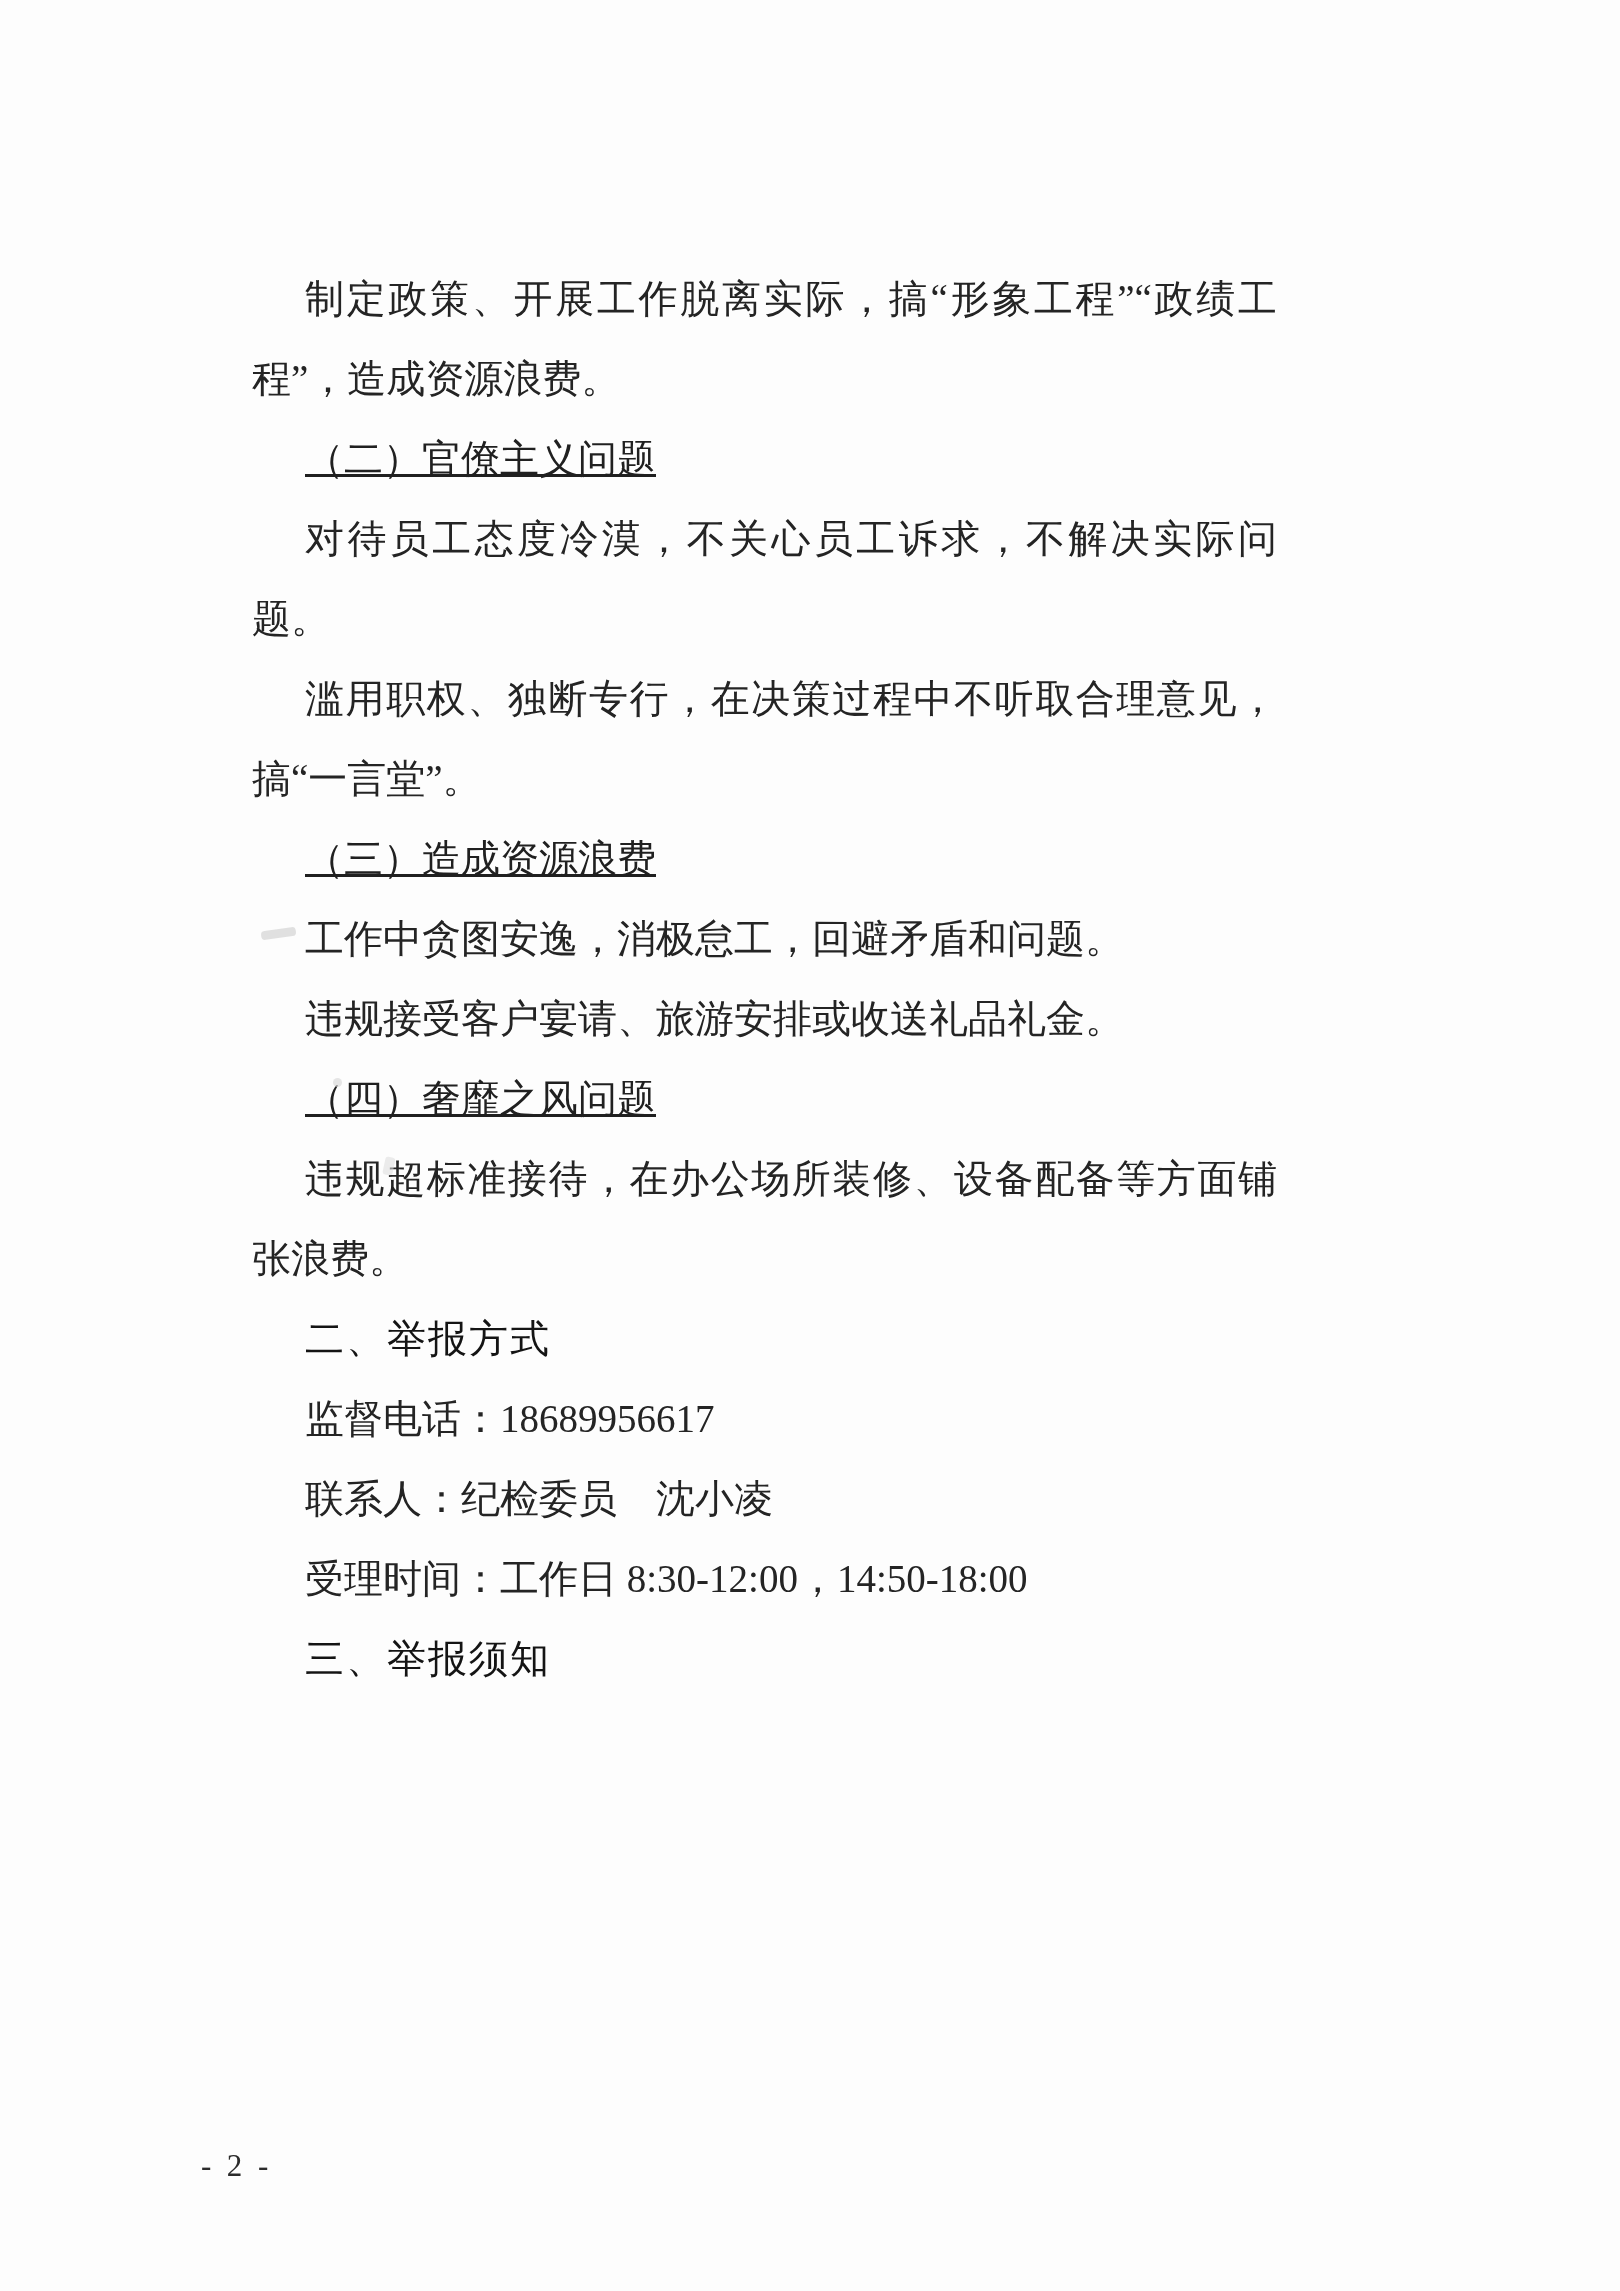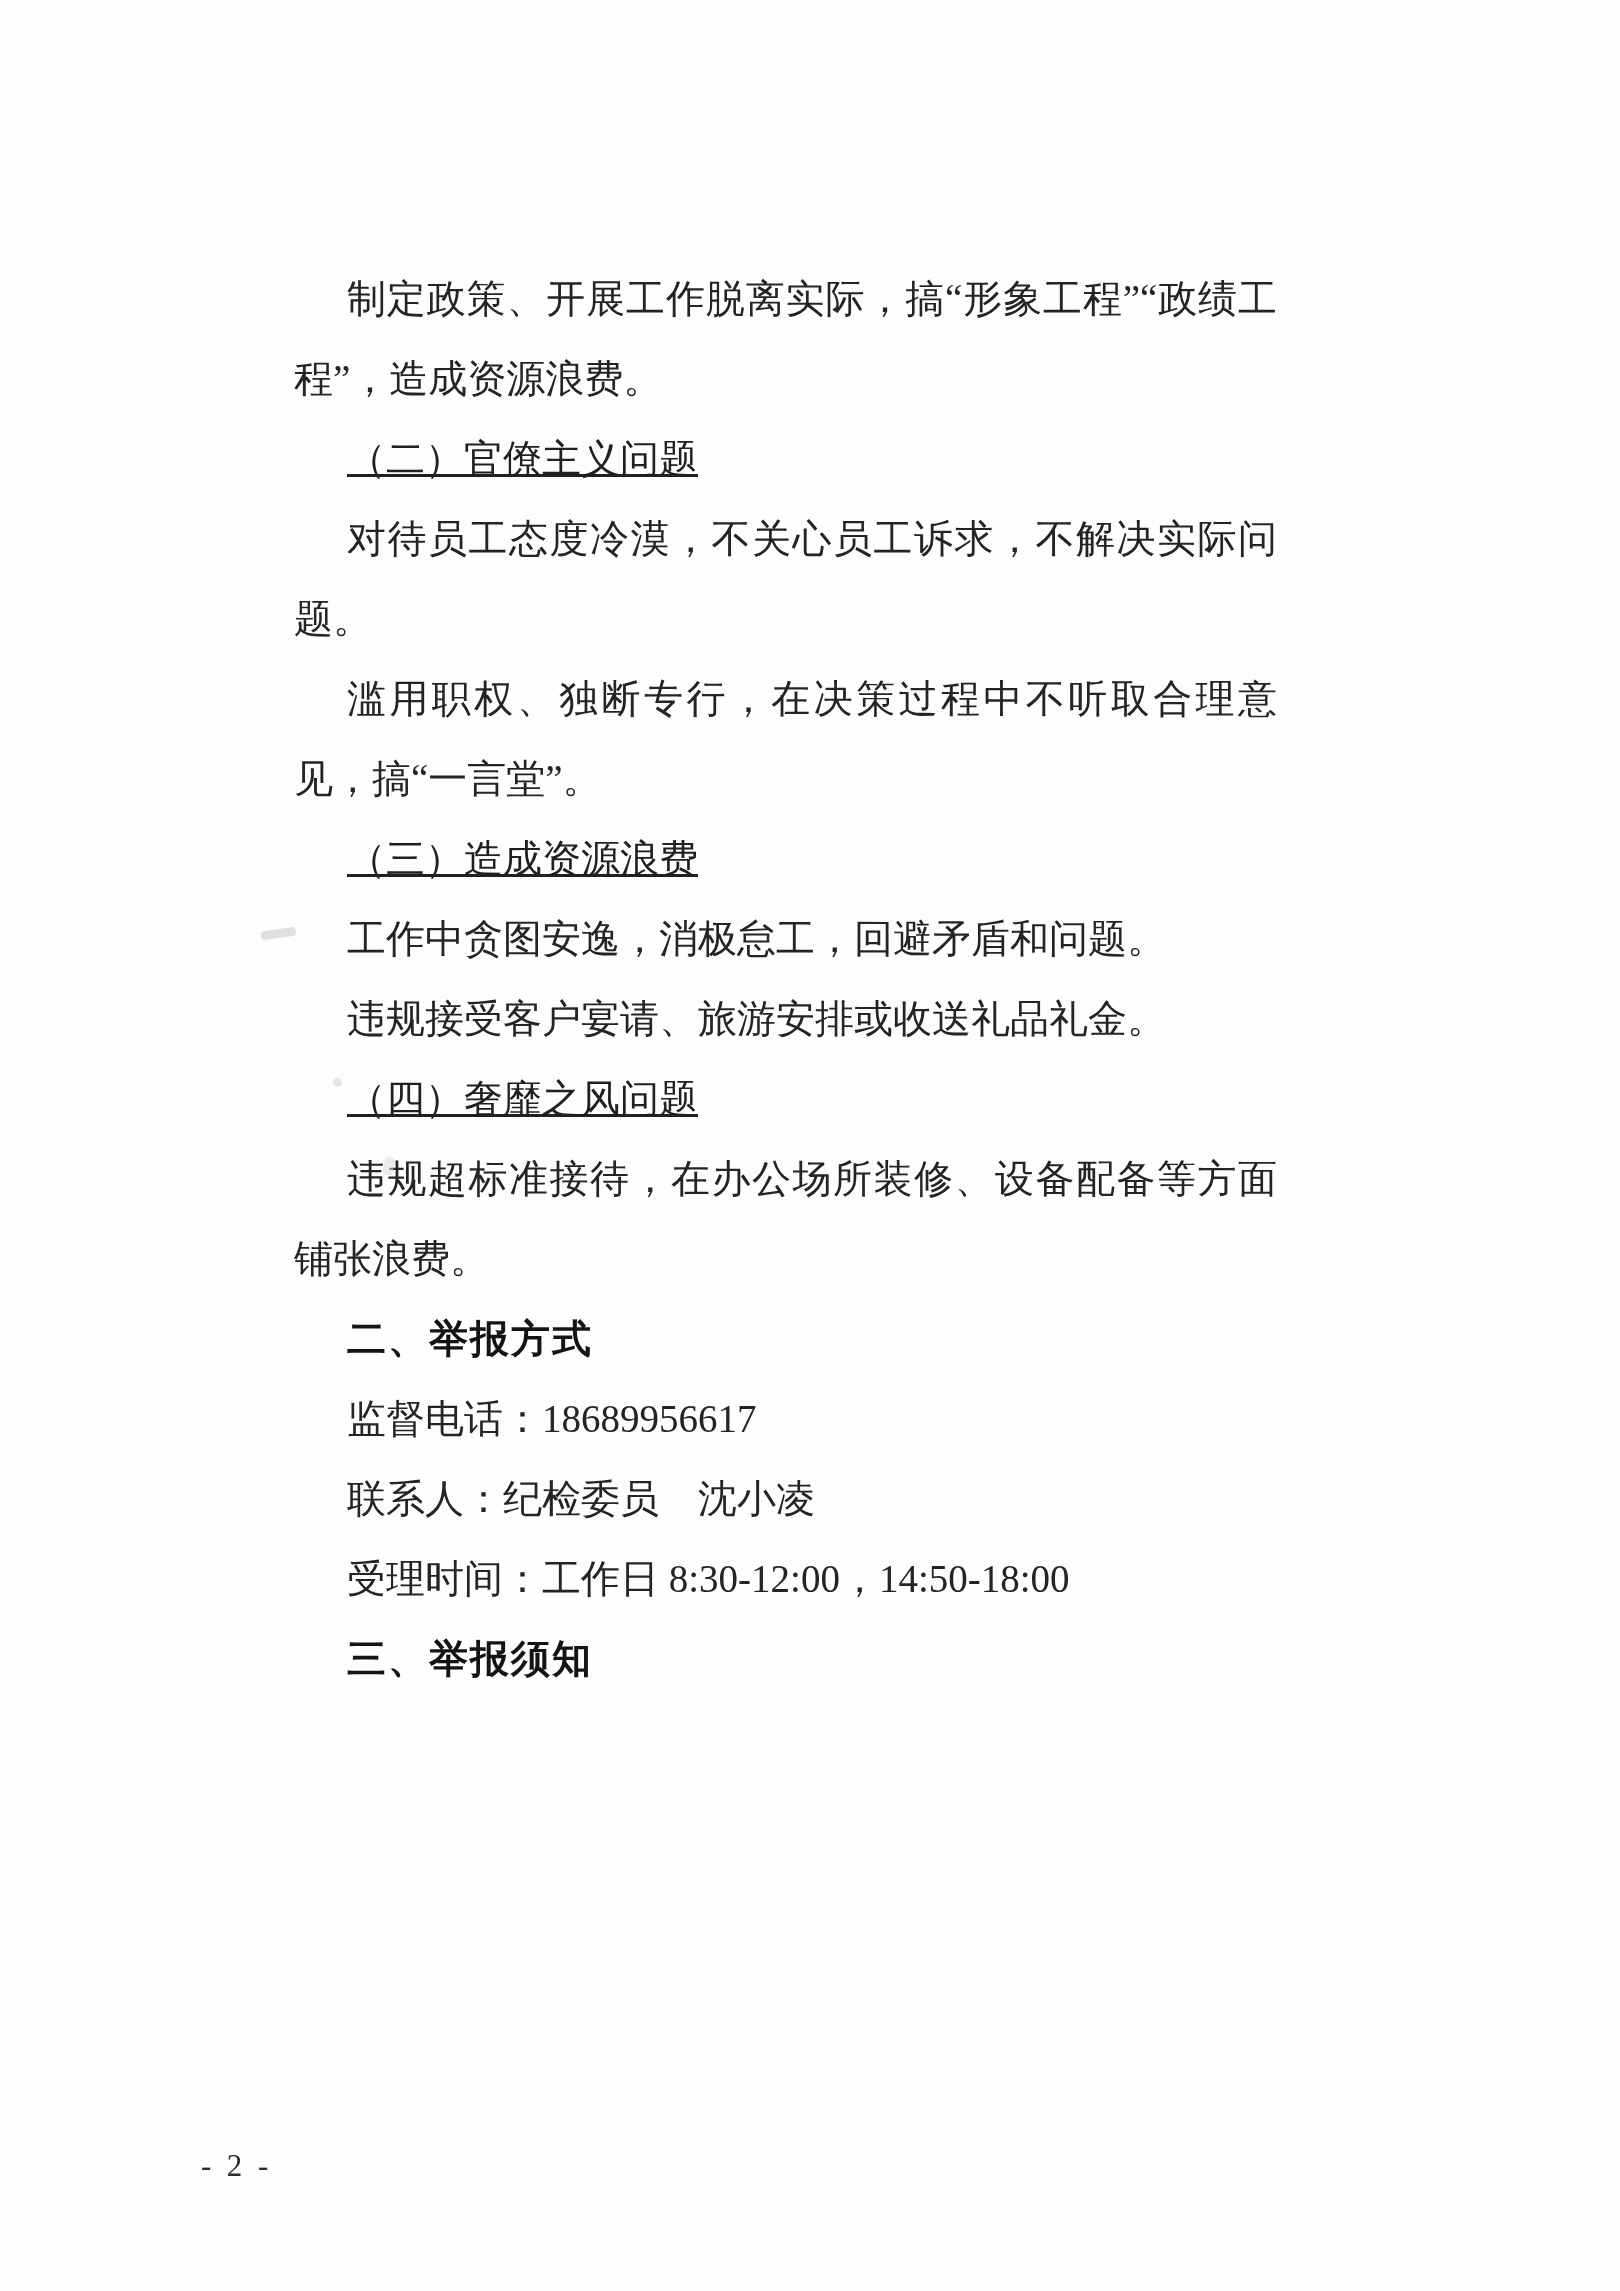--- a/index.html
+++ b/index.html
@@ -27,29 +27,28 @@
     font-size: 39px;
     line-height: 80px;
     letter-spacing: 0px;
     text-align: justify;
     text-justify: inter-character;
     word-break: normal;
     color: #242424;
   }
   .para.indent {
     text-indent: 53px;
-    margin-left: 42px;
   }
   .para.subheading {
     color: #202020;
     text-decoration: underline;
   }
   .para.heading {
     font-family: "Liberation Sans", sans-serif;
-    font-weight: 700;
+    font-weight: 400;
     letter-spacing: 2px;
     color: #141414;
   }
   .footer {
     position: absolute;
     left: 201px;
     top: 2148px;
     font-size: 31px;
     letter-spacing: 3.9px;
     color: #2b2b2b;

